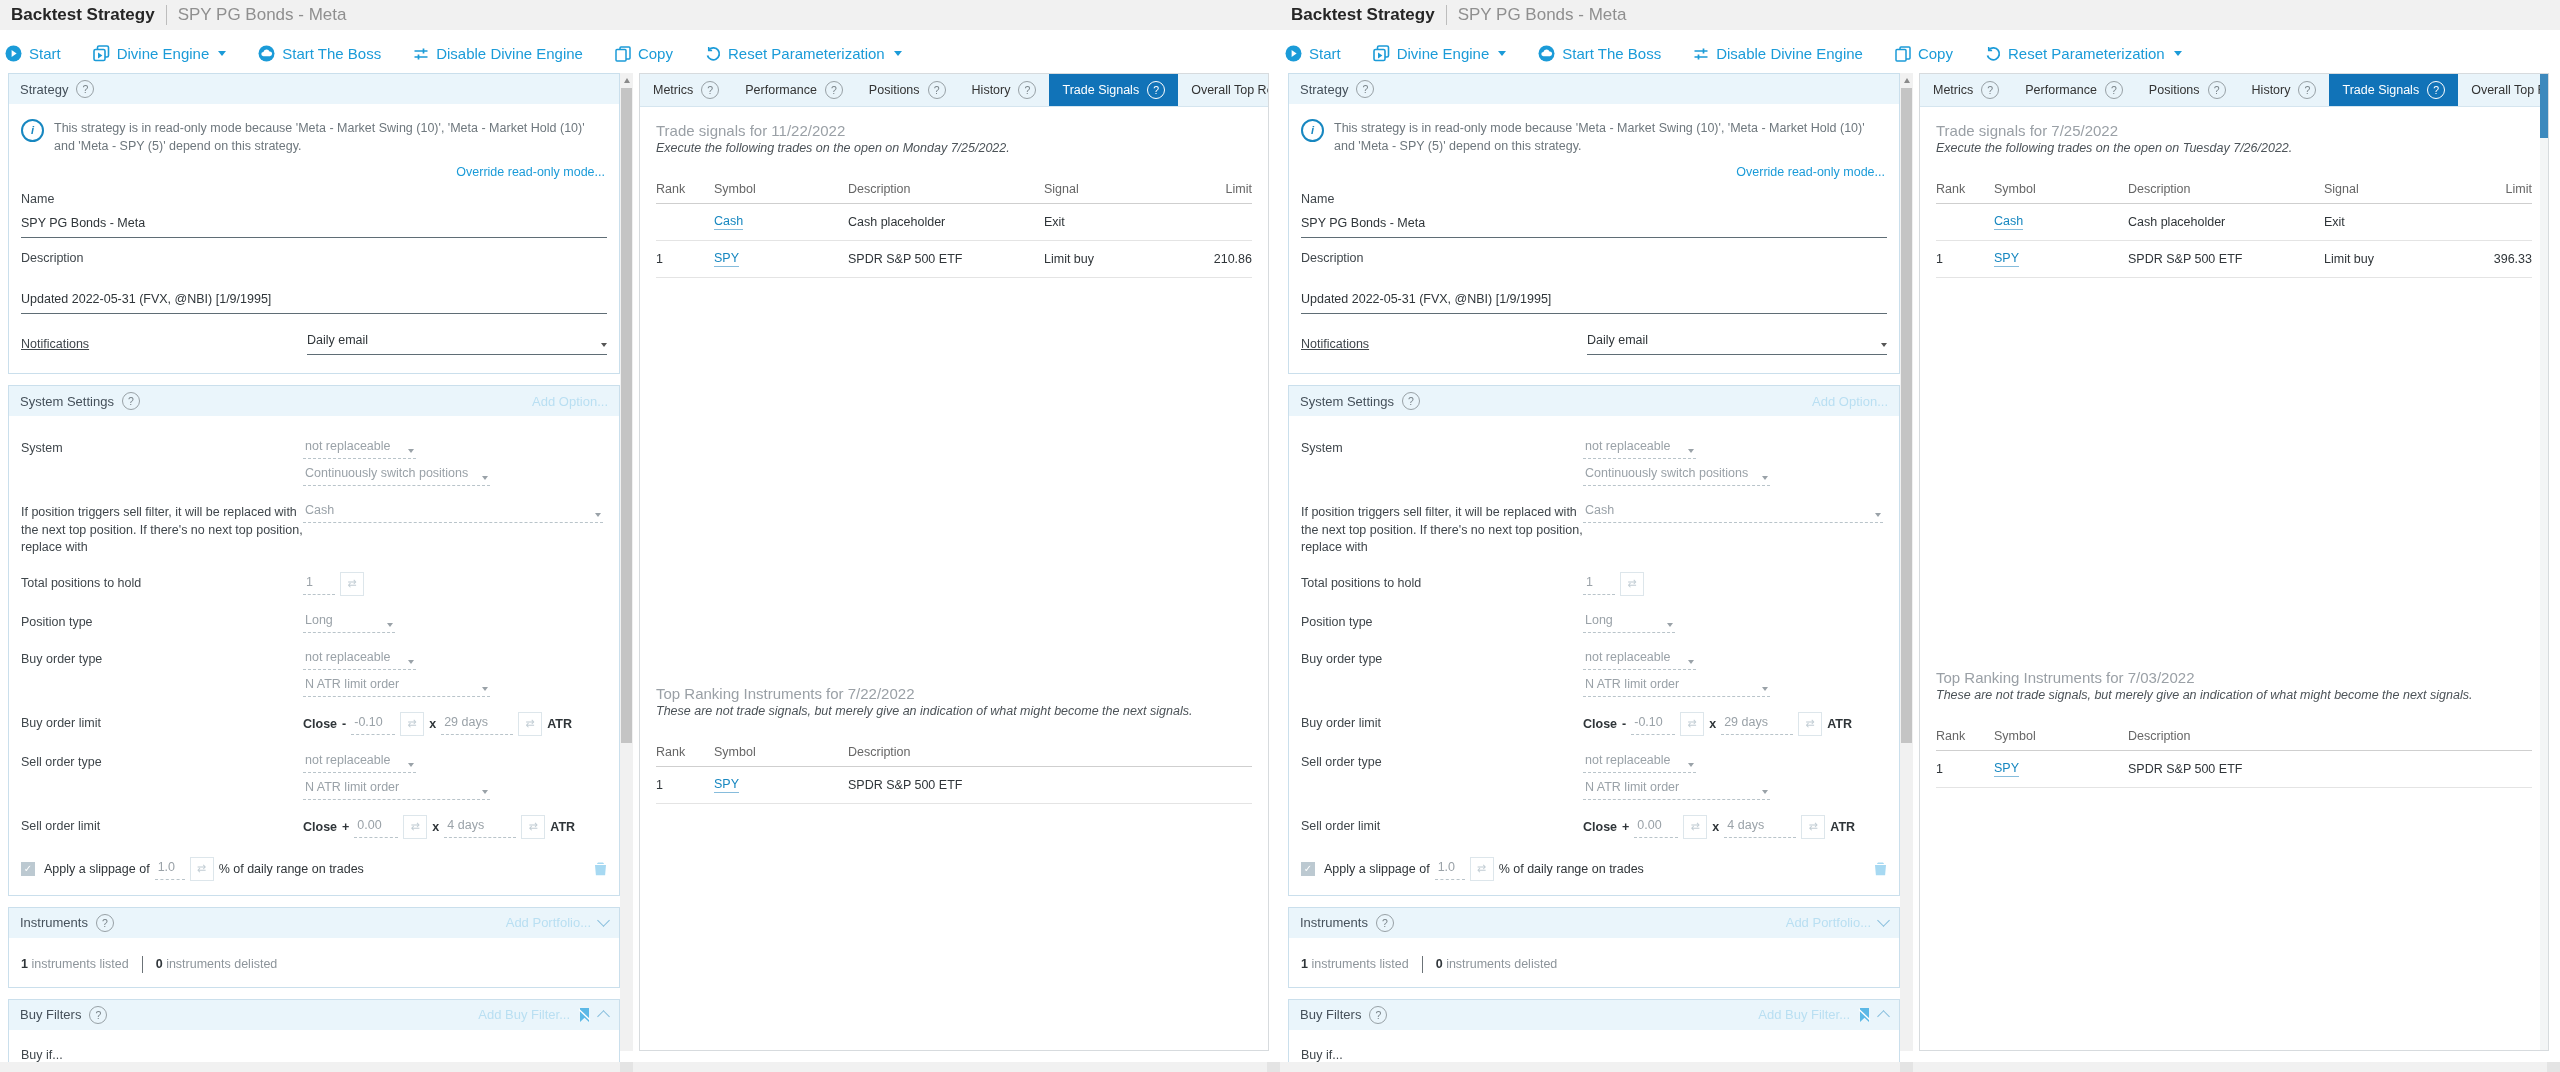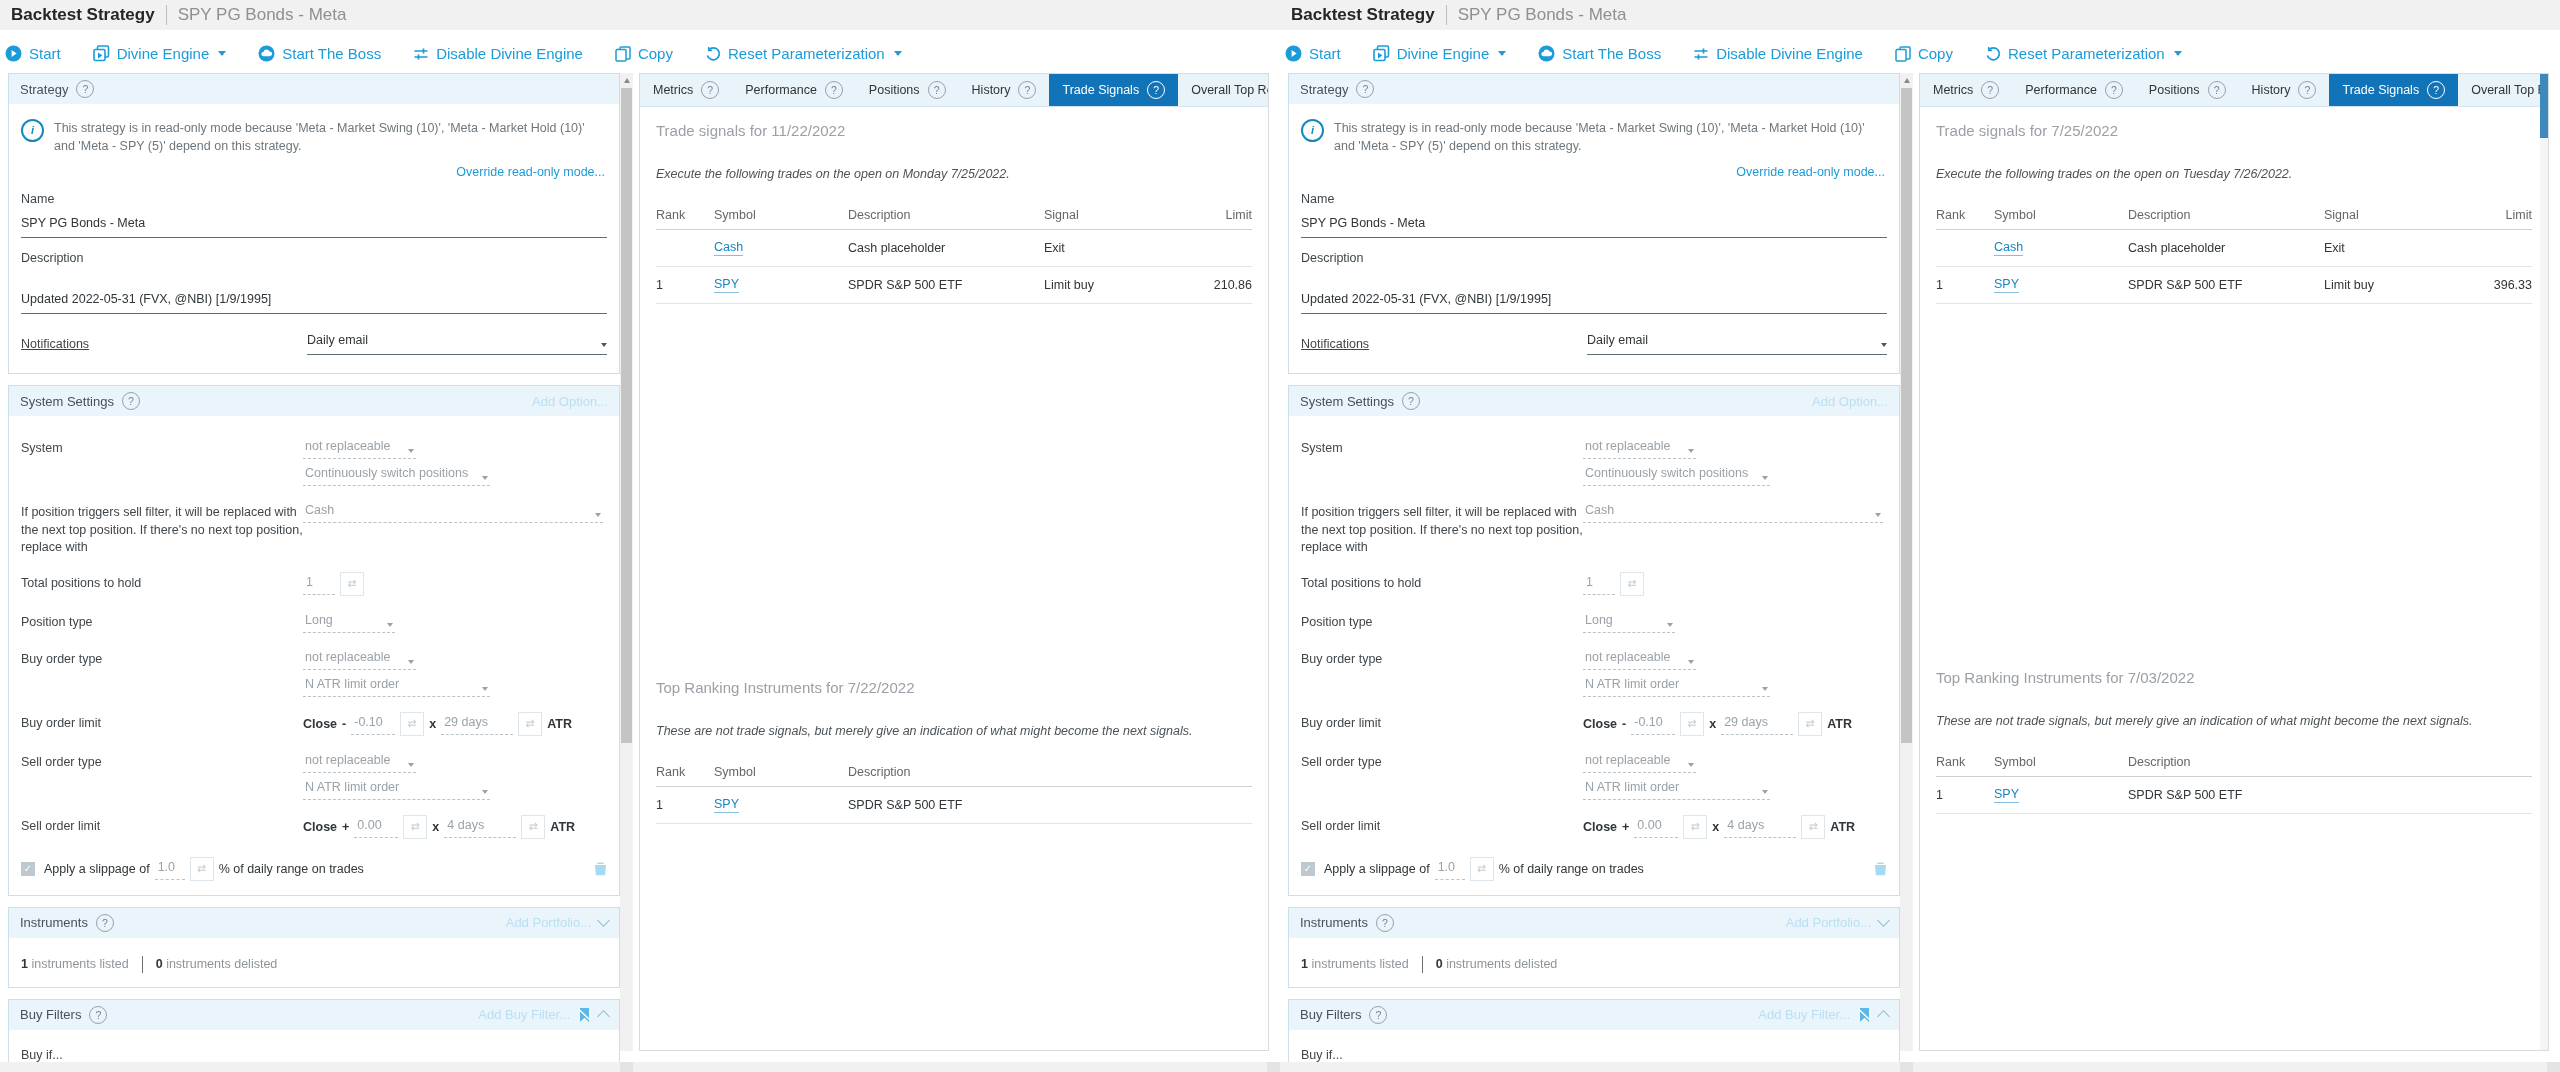--- a/index.html
+++ b/index.html
@@ -74,21 +74,21 @@
   .inst-sep{width:1px;height:17px;background:#6b7277;}
   .bf-intro{margin-top:12px;color:#3f464b;}
   .bf-row{display:flex;align-items:center;gap:5px;margin-top:10px;flex-wrap:nowrap;}
   
   .tabs{display:flex;background:#e9f4fa;border-bottom:1px solid #d5e5ef;height:32px;overflow:hidden;white-space:nowrap;}
   .tab{display:flex;align-items:center;gap:8px;padding:0 13px;color:#333;cursor:pointer;flex:0 0 auto;}
   .tab.active{background:#1173b8;color:#fff;}
   .rp-content{padding:0 16px;}
   .signals-block{height:562px;overflow:hidden;}
   .sig-title{margin-top:15px;font-size:15px;color:#9aa0a6;}
-  .sig-note{margin-top:28px;font-style:italic;color:#4c5358;}
+  .sig-note{margin-top:2px;font-style:italic;color:#4c5358;}
   .tbl{margin-top:20px;}
   .grid5{display:grid;grid-template-columns:58px 134px 196px 146px 1fr;align-items:center;}
   .grid3{display:grid;grid-template-columns:58px 134px 1fr;align-items:center;}
   .tbl-h{color:#666;padding:7px 0 7px 0;border-bottom:1px solid #cfcfcf;}
   .tbl-r{padding:10px 0;border-bottom:1px solid #e4e4e4;color:#2f3539;}
   .tr{text-align:right;}
   .link{color:#1787c0;border-bottom:1px solid #86bcdc;padding-bottom:1px;display:inline-block;cursor:pointer;text-decoration:none;}
   
   .bottom-strip{position:absolute;left:0;right:0;bottom:0;height:10px;background:#f1f1f1;}
   .corner{position:absolute;top:0;height:10px;width:13px;background:#e4e4e4;}
@@ -401,21 +401,21 @@
             <div class="grid5 tbl-r">
               <span>1</span>
               <span><a class="link">SPY</a></span>
               <span>SPDR S&amp;P 500 ETF</span>
               <span>Limit buy</span>
               <span class="tr">210.86</span>
             </div>
           </div>
         </div>
         <div class="top-block">
-          <div class="sig-title" style="margin-top:10px;">Top Ranking Instruments for 7/22/2022</div>
+          <div class="sig-title" style="margin-top:16px;">Top Ranking Instruments for 7/22/2022</div>
           <div class="sig-note">These are not trade signals, but merely give an indication of what might become the next signals.</div>
           <div class="tbl">
             <div class="grid3 tbl-h">
               <span>Rank</span>
               <span>Symbol</span>
               <span>Description</span>
             </div>
             <div class="grid3 tbl-r">
               <span>1</span>
               <span><a class="link">SPY</a></span>

